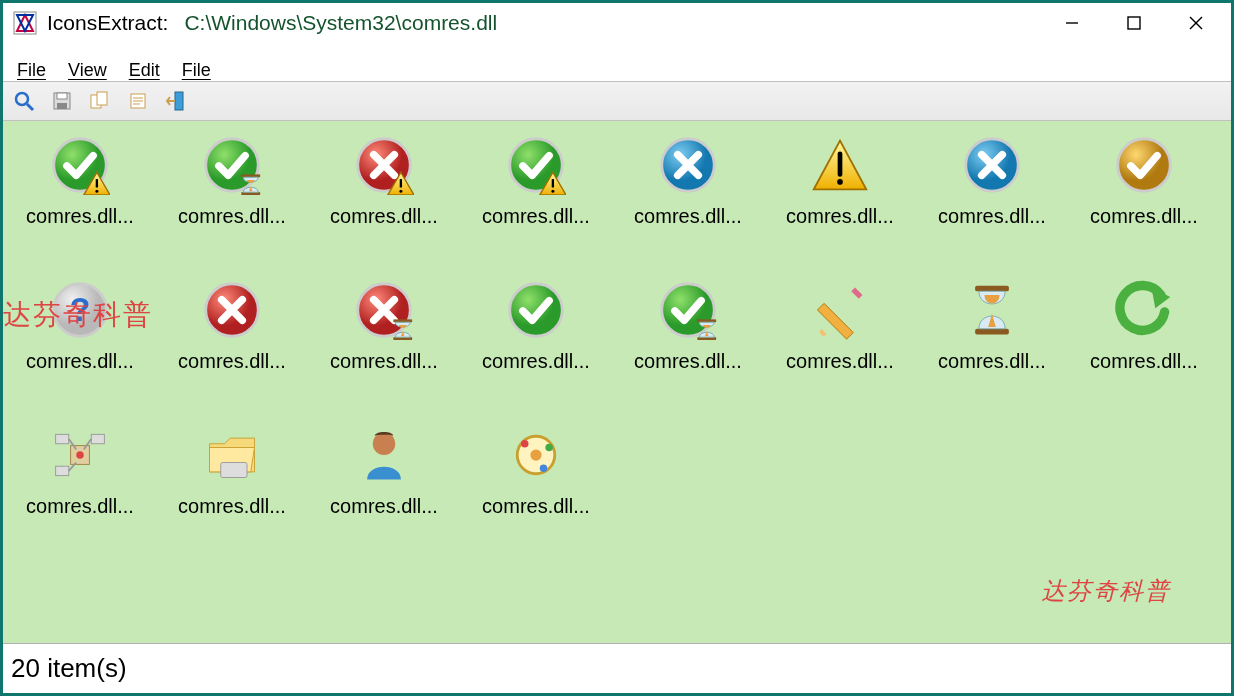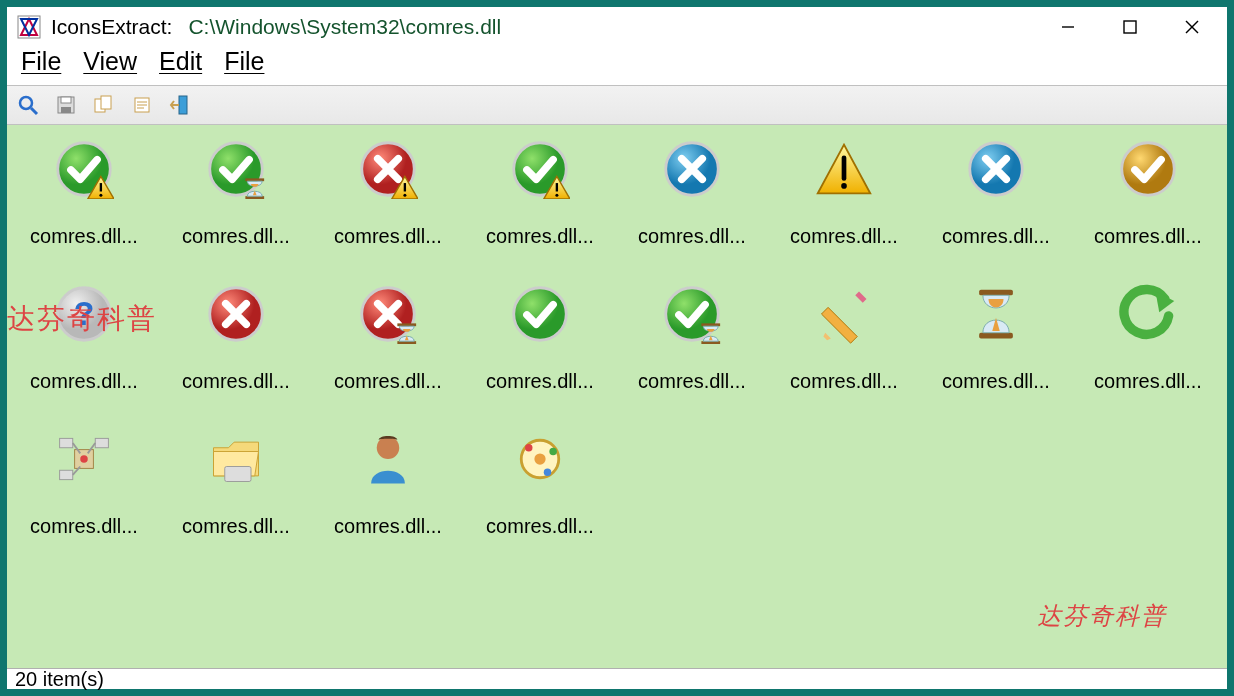--- a/index.html
+++ b/index.html
@@ -1,36 +1,36 @@
 <!DOCTYPE html>
 <html><head>
 <meta charset="utf-8">
 <style>
   * { box-sizing: border-box; margin: 0; padding: 0; }
   html, body { width: 1234px; height: 696px; font-family: "Segoe UI", Tahoma, sans-serif; background: #fff; overflow: hidden; }
-  .window { width: 1234px; height: 696px; border: 7px solid #0f766e; display: flex; flex-direction: column; }
+  .window { width: 1234px; height: 696px; border: 3px solid #0f766e; display: flex; flex-direction: column; }
   .titlebar { height: 40px; display: flex; align-items: center; padding: 0 4px; background: #fff; }
   .titlebar .app-icon { width: 24px; height: 24px; margin: 0 10px 0 6px; }
   .titlebar .title { font-size: 21px; color: #000; flex: 0 0 auto; margin-right: 16px; }
   .titlebar .path { font-size: 21px; color: #14532d; flex: 1; }
   .winbtns { display: flex; height: 100%; }
   .winbtn { width: 62px; height: 40px; display: flex; align-items: center; justify-content: center; }
   .winbtn svg { stroke: #000; stroke-width: 1.4; fill: none; }
-  .menubar { height: 38px; display: flex; align-items: flex-start; padding: 0 14px; gap: 22px; font-size: 25px; background:#fff;}
+  .menubar { height: 38px; display: flex; align-items: flex-end; padding: 0 14px; gap: 22px; font-size: 18px; background:#fff;}
   .menuitem { text-decoration: underline; text-decoration-color: #000; text-underline-offset: 3px; text-decoration-thickness: 1px; color:#000; }
   .toolbar { height: 40px; background: linear-gradient(#f2f2f2,#e8e8e8); border-top:1px solid #c0c0c0; border-bottom:1px solid #c0c0c0; display:flex; align-items:center; padding:0 8px; gap:12px;}
   .tbtn { width:26px; height:26px; display:flex; align-items:center; justify-content:center; }
   .content { flex:1; background: #c6e9b5; position:relative; padding: 6px 2px; border-bottom:1px solid #b0b0b0; }
   .grid { display:grid; grid-template-columns: repeat(8, 150px); grid-auto-rows: 145px; gap: 0px 2px; }
   .cell { display:flex; flex-direction:column; align-items:center; justify-content:flex-start; padding-top:6px;}
   .iconbox { width:64px; height:64px; display:flex; align-items:center; justify-content:center;}
-  .label { font-size:20px; color:#000; margin-top:24px; white-space:nowrap; overflow:hidden; text-overflow:ellipsis; max-width:140px; text-align:center; }
+  .label { font-size:20px; color:#000; margin-top:8px; white-space:nowrap; overflow:hidden; text-overflow:ellipsis; max-width:140px; text-align:center; }
   .watermark1 { position:absolute; left:0; top:175px; font-size:28px; color:#d44; font-family: "SimSun","STSong",serif; letter-spacing:2px; pointer-events:none;}
   .watermark2 { position:absolute; right:60px; bottom:36px; font-size:24px; color:#d44; font-family: "STKaiti","KaiTi","SimSun",serif; font-style:italic; letter-spacing:2px; pointer-events:none;}
-  .statusbar { height: 20px; display:flex; align-items:center; padding: 0 8px; font-size:20px; background:#fff;}
+  .statusbar { height: 49px; display:flex; align-items:center; padding: 0 8px; font-size:26px; background:#fff;}
 </style>
 </head>
 <body>
 
 <div class="window">
 
   <div class="titlebar">
     <span class="app-icon">
       <svg viewBox="0 0 24 24" width="24" height="24">
         <rect x="1" y="1" width="22" height="22" fill="#fff" stroke="#888"></rect>

